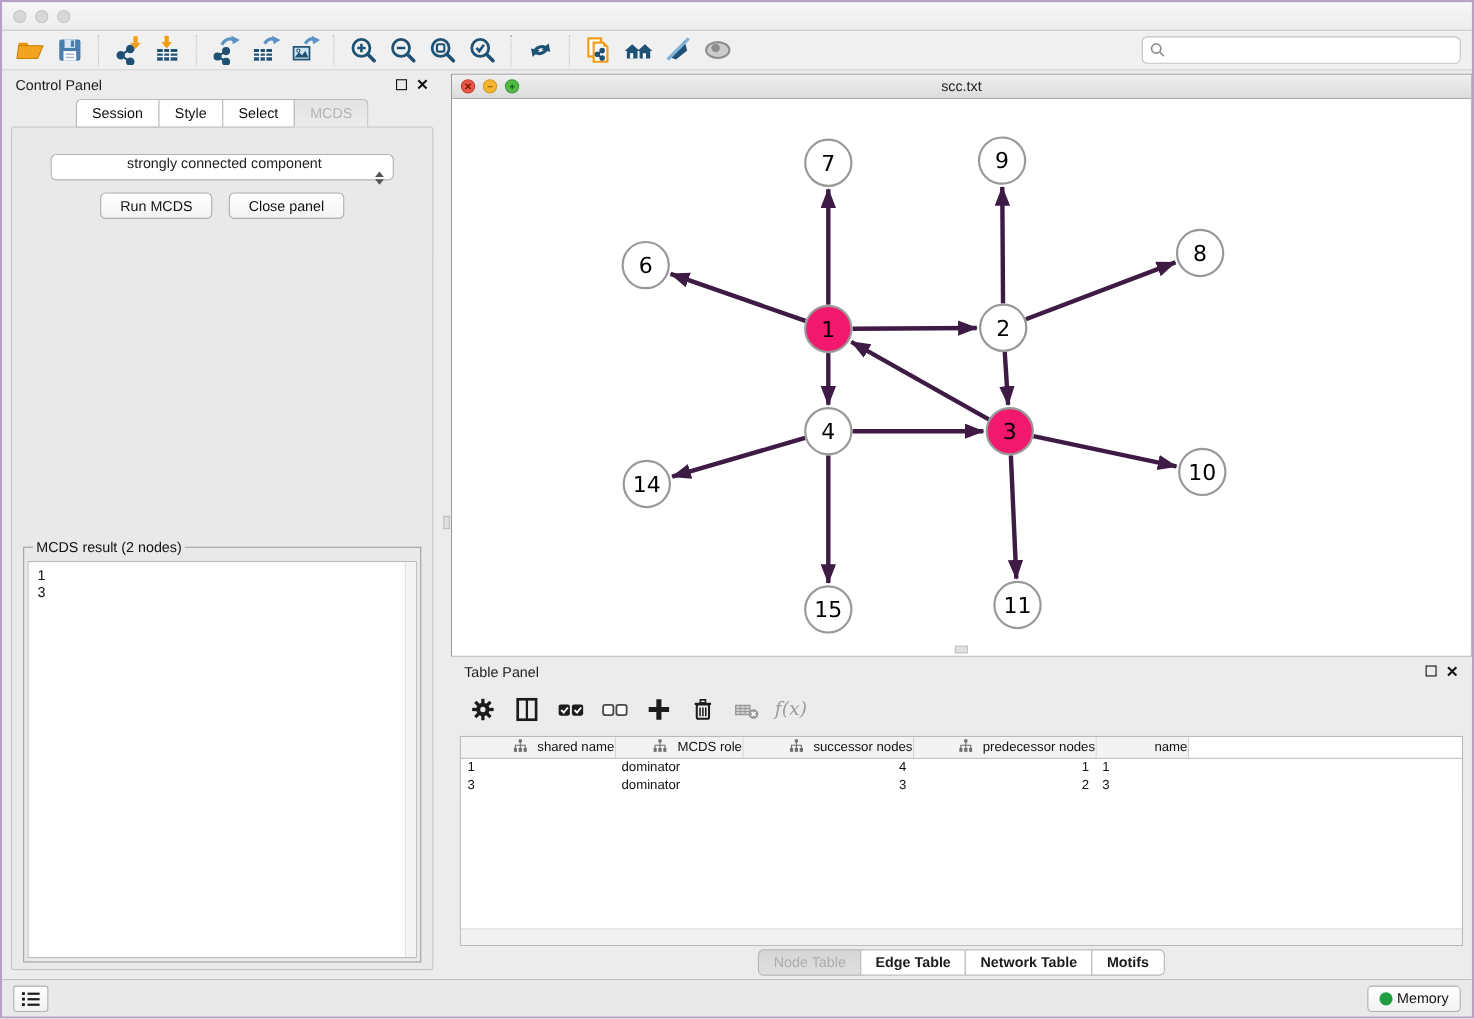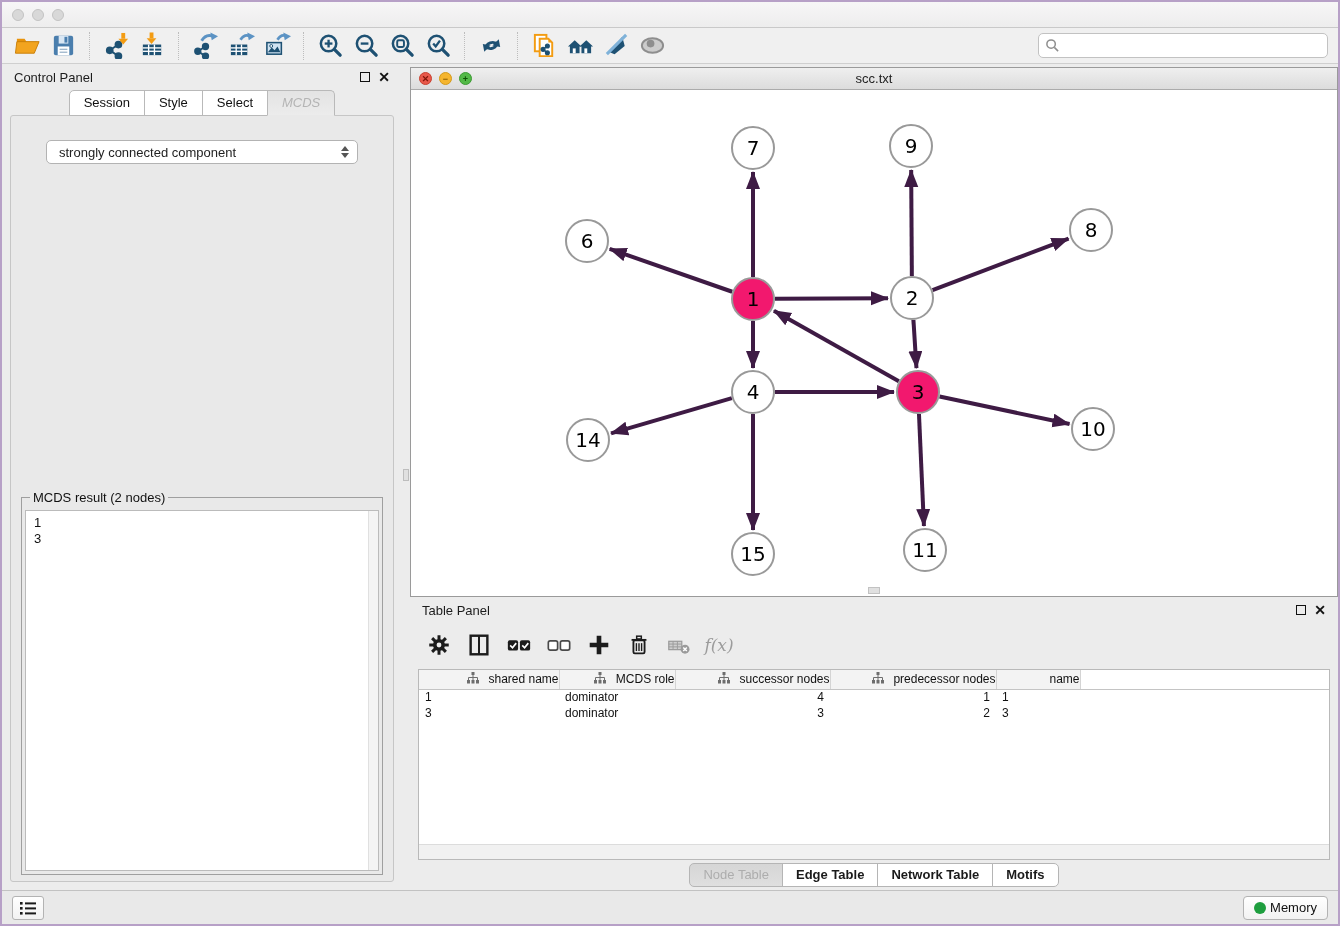--- a/index.html
+++ b/index.html
@@ -34,26 +34,26 @@
   .cpanel-head { height:26px; display:flex; align-items:center; padding:0 12px;gap:33px; }
   .panel-title { font-size:13px; color:#1c1c1c; }
   .winbtns { margin-left:auto; display:flex; gap:8px; align-items:center; }
   .wb-max { width:10px; height:10px; border:1.6px solid #111; }
   .wb-close { font-weight:bold; font-size:14px; color:#111; line-height:10px; }
   .cp-tabs { display:flex; justify-content:center; position:relative; z-index:2; }
   .cp-tab { padding:4px 14px 5px; background:#fff; border:1px solid #b9b9b9; margin-left:-1px;
             font-size:13px; color:#111; }
   .cp-tab:first-child { border-radius:5px 0 0 0; margin-left:0; }
   .cp-tab:last-child { border-radius:0 5px 0 0; }
-  .cp-tab.active { background:linear-gradient(#e3e3e3,#ececec); color:#b4b4b4; border-bottom-color:#e9e9e9;font-style:italic; }
+  .cp-tab.active { background:linear-gradient(#e3e3e3,#ececec); color:#b4b4b4; border-bottom-color:#e9e9e9; }
   .cp-body { flex:1; margin:-1px 8px 8px; border:1px solid #c6c6c6; border-radius:3px;
              background:#e9e9e9; display:flex; flex-direction:column; padding:14px 10px 6px; min-height:0; }
   .opt-label { text-align:center; margin-top:8px; font-size:13px; color:#111; }
   .dropdown { margin:10px auto 0; width:312px; height:24px; background:#fff; border:1px solid #b3b3b3;
-              border-radius:5px; display:flex; align-items:center; padding:0 8px 0 12px; font-size:13px; }
+              border-radius:5px; display:flex; align-items:center; padding:0 8px 0 12px; font-size:13px;flex-direction:column; }
   .dd-arrows { margin-left:auto; display:flex; flex-direction:column; gap:2px; }
   .dd-arrows i { display:block; width:0; height:0; border-left:4px solid transparent; border-right:4px solid transparent; }
   .dd-up { border-bottom:5px solid #555; }
   .dd-down { border-top:5px solid #555; }
   .btnrow { display:flex; justify-content:center; gap:15px; margin-top:11px; }
   .btn { height:24px; padding:0 17px; background:linear-gradient(#ffffff,#f3f3f3);
          border:1px solid #b0b0b0; border-radius:5px; font-size:13px; color:#111; }
   .groupbox { margin-top:auto; height:378px; border:1px solid #9f9f9f; position:relative; padding:12px 3px 3px; }
   .grouplegend { position:absolute; top:-8px; left:8px; background:#e9e9e9; padding:0 3px; font-size:13px; color:#111; }
   .resultarea { width:100%; height:100%; background:#fff; border:1px solid #bbb; position:relative;
@@ -315,20 +315,24 @@
           <div class="cp-tab">Select</div>
           <div class="cp-tab active">MCDS</div>
         </div>
       <div class="cp-body">
         <div class="dropdown">
           <span>strongly connected component</span>
           <span class="dd-arrows">
               <i class="dd-up"></i>
               <i class="dd-down"></i>
             </span>
+        </div>
+        <div class="btnrow">
+          <button class="btn">Run MCDS</button>
+          <button class="btn">Close panel</button>
         </div>
         <div class="groupbox">
           <span class="grouplegend">MCDS result (2 nodes)</span>
           <div class="resultarea">
             <div>1</div>
             <div>3</div>
             <div class="vtrack"></div>
           </div>
         </div>
       </div>

